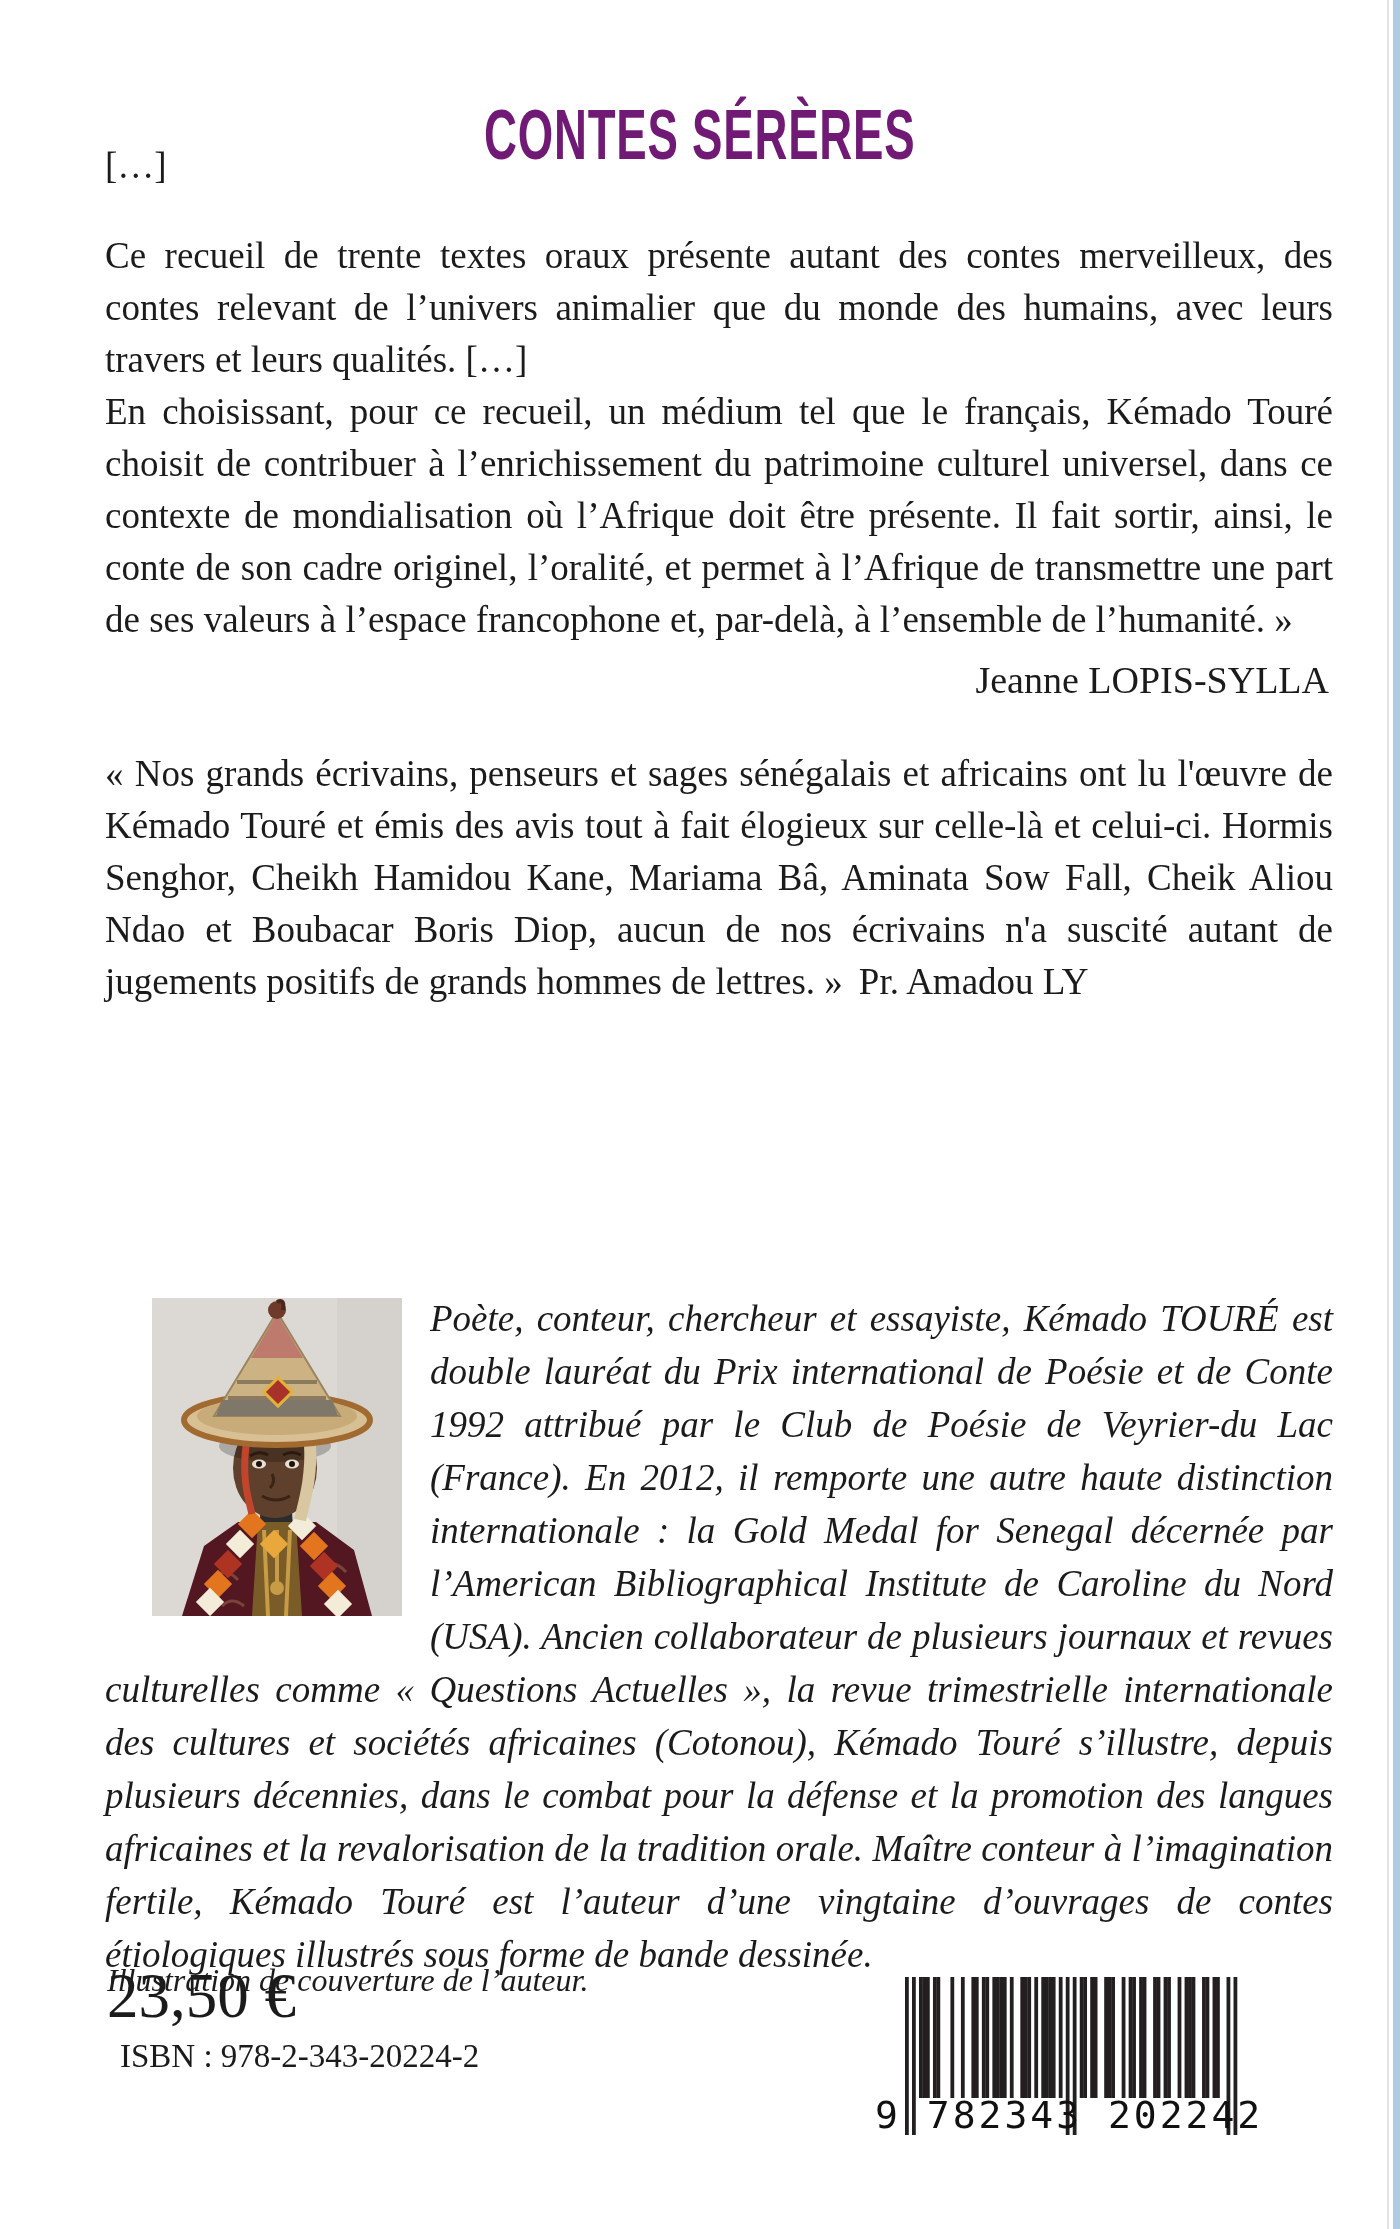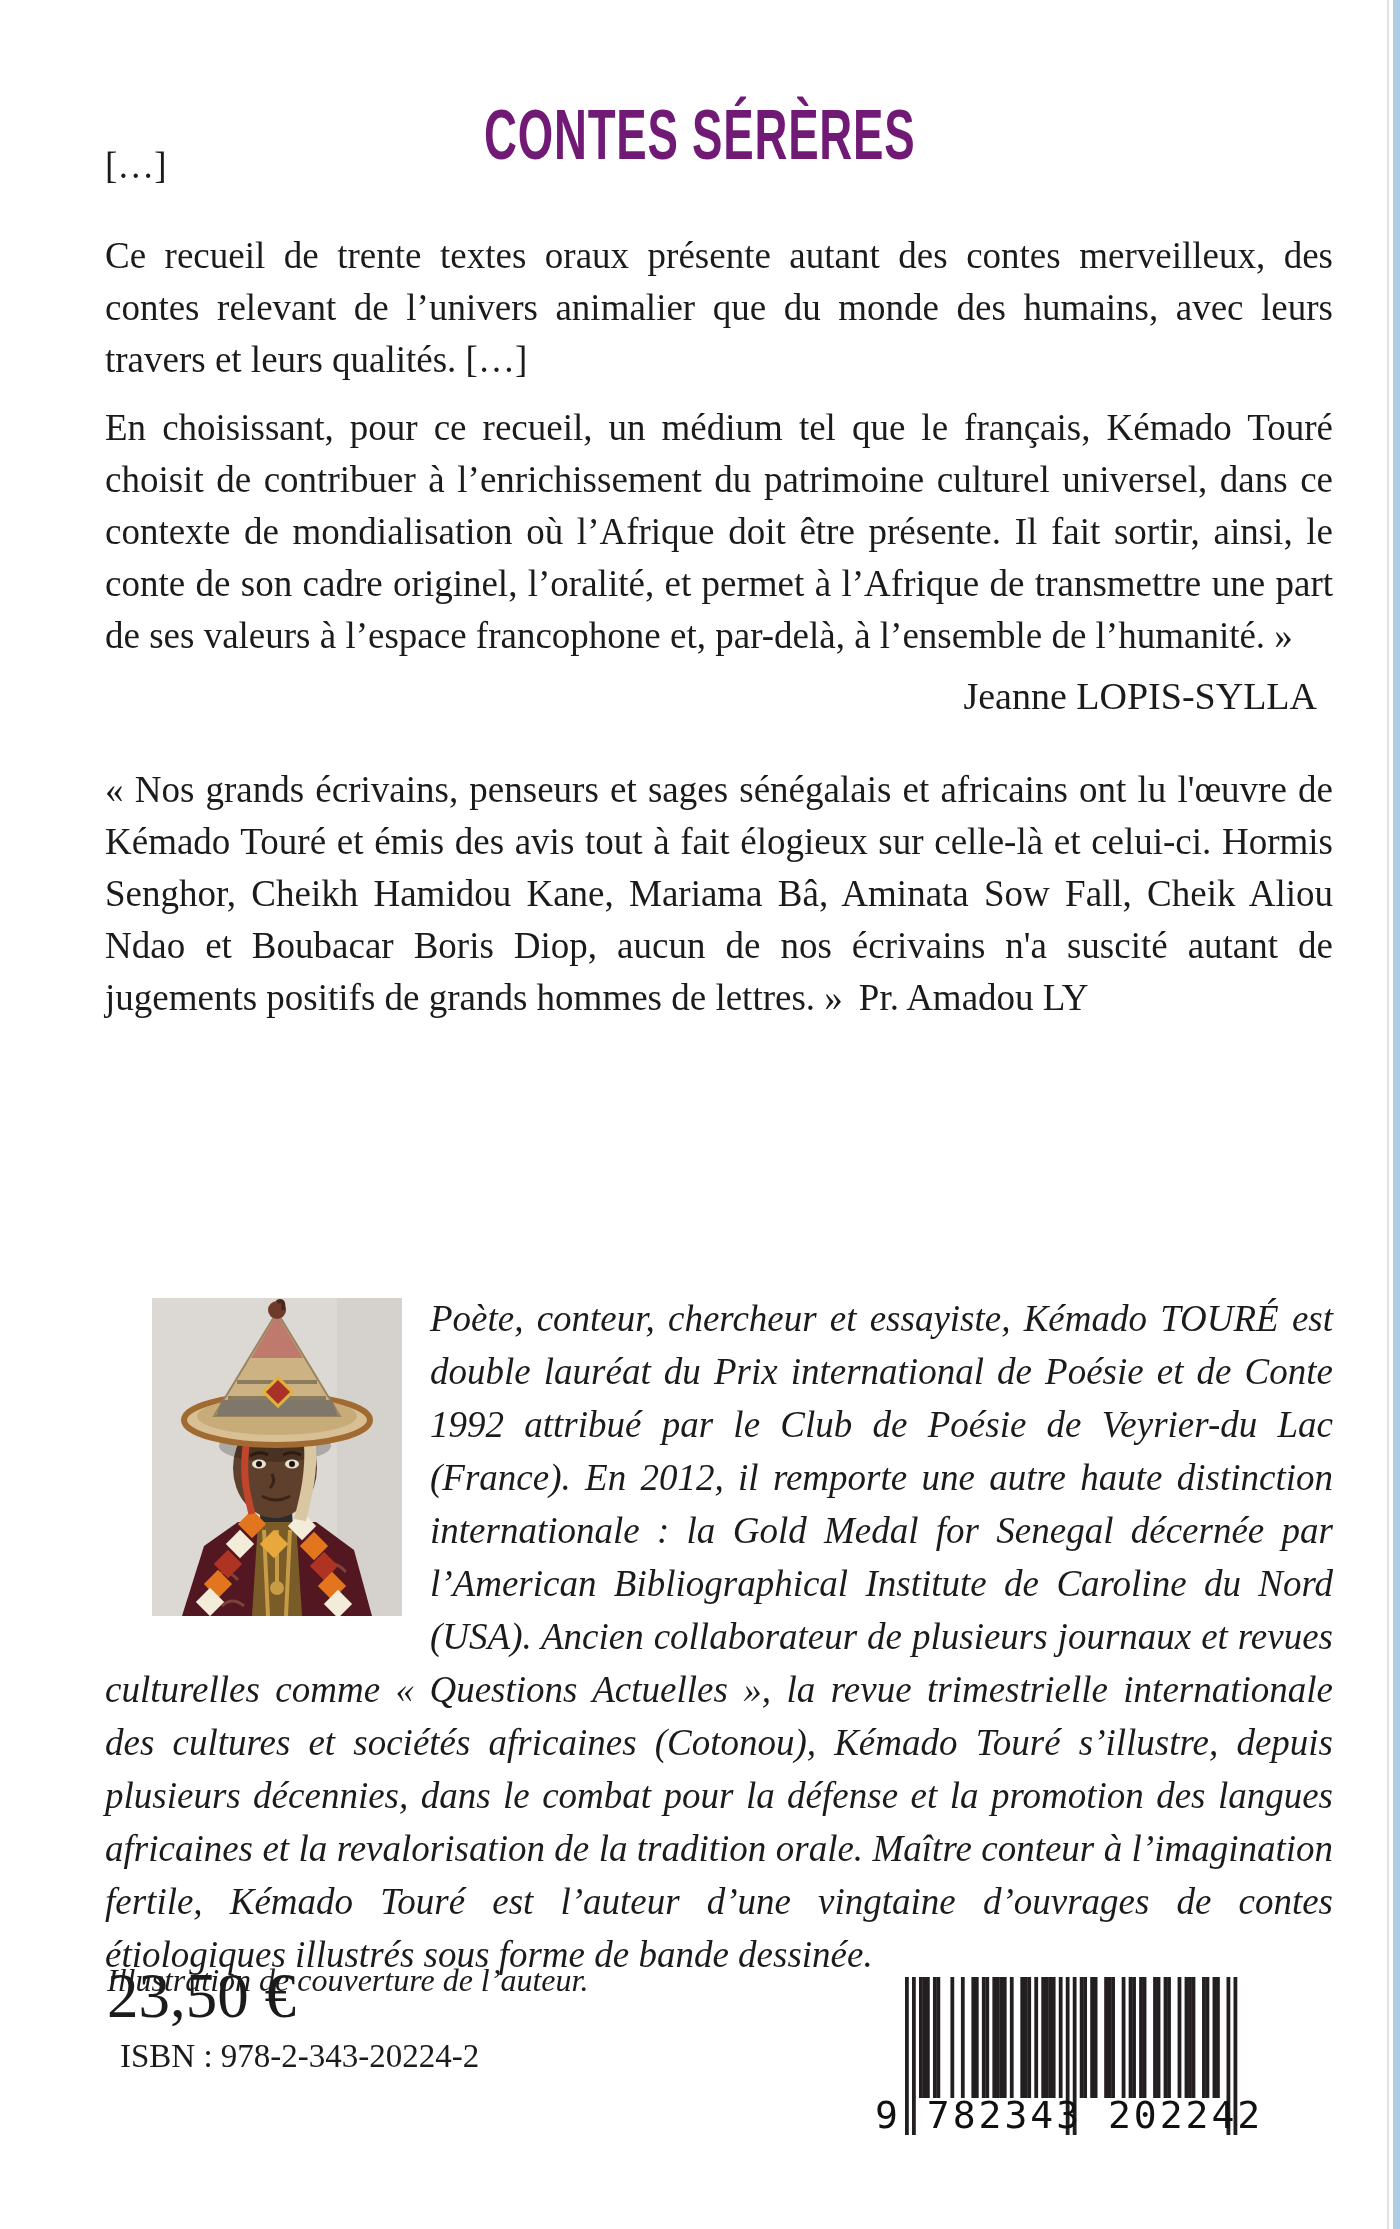--- a/index.html
+++ b/index.html
@@ -10,21 +10,21 @@
   .edge-blue{position:absolute;top:0;right:0;width:7px;height:100%;}
   .edge-rule{position:absolute;top:0;right:11px;width:2px;height:100%;}
   .title{
     position:absolute;top:60px;left:0;width:100%;text-align:center;
     font-family:"Liberation Sans",sans-serif;font-weight:bold;font-size:60px;
   }
   .title>span{display:inline-block;transform:scale(0.76,1.18);letter-spacing:1px;}
   .quotes{position:absolute;left:105px;top:140px;width:1228px;}
   .q{margin:0 0 12px 0;font-size:37px;line-height:52px;text-align:justify;}
   .ellipsis-line{font-size:37px;line-height:52px;margin:0 0 38px 0;}
-  .sig1{font-size:38px;line-height:44px;text-align:right;margin:8px 16px 46px 0;}
+  .sig1{font-size:38px;line-height:44px;text-align:right;margin:8px 4px 46px 0;}
   .sig2{margin-left:16px;white-space:nowrap;}
   .bio{
     position:absolute;left:105px;top:1292px;width:1228px;
     font-style:italic;font-size:37px;line-height:53px;text-align:justify;
   }
   .photo{float:left;width:250px;height:318px;margin:6px 28px 12px 47px;}
   .photo svg{display:block;width:100%;height:100%;}
   .bio-text{margin:0;}
   .bio-name{font-weight:normal;}
   .credit{position:absolute;left:107px;top:1962px;font-size:32px;font-style:italic;}
@@ -43,21 +43,21 @@
 
 <div class="page">
 
   <div class="edge-rule" style="background: rgb(227, 227, 227);"></div>
   <div class="edge-blue" style="background: rgb(174, 205, 229);"></div>
 
   <h1 class="title" style="color: #701a75;"><span>CONTES SÉRÈRES</span></h1>
 
   <div class="quotes">
     <div class="ellipsis-line">[…]</div>
-    <p class="q" style="margin-bottom:16px">Ce recueil de trente textes oraux présente autant des contes merveilleux, des contes relevant de l’univers animalier que du monde des humains, avec leurs travers et leurs qualités. […]</p>
+    <p class="q" style="margin-bottom:0">Ce recueil de trente textes oraux présente autant des contes merveilleux, des contes relevant de l’univers animalier que du monde des humains, avec leurs travers et leurs qualités. […]</p>
     <p class="q">En choisissant, pour ce recueil, un médium tel que le français, Kémado Touré choisit de contribuer à l’enrichissement du patrimoine culturel universel, dans ce contexte de mondialisation où l’Afrique doit être présente. Il fait sortir, ainsi, le conte de son cadre originel, l’oralité, et permet à l’Afrique de transmettre une part de ses valeurs à l’espace francophone et, par-delà, à l’ensemble de l’humanité. »</p>
     <div class="sig1">Jeanne LOPIS-SYLLA</div>
     <p class="q"><span>« Nos grands écrivains, penseurs et sages sénégalais et africains ont lu l'œuvre de Kémado Touré et émis des avis tout à fait élogieux sur celle-là et celui-ci. Hormis Senghor, Cheikh Hamidou Kane, Mariama Bâ, Aminata Sow Fall, Cheik Aliou Ndao et Boubacar Boris Diop, aucun de nos écrivains n'a suscité autant de jugements positifs de grands hommes de lettres. »</span><span class="sig2">Pr. Amadou LY</span></p>
   </div>
 
   <div class="bio">
     <div class="photo">
       <svg viewBox="0 0 250 318" xmlns="http://www.w3.org/2000/svg">
         <rect width="250" height="318" fill="#dcd9d4"></rect>
         <rect x="185" width="65" height="318" fill="#cfccc6" opacity="0.55"></rect>

